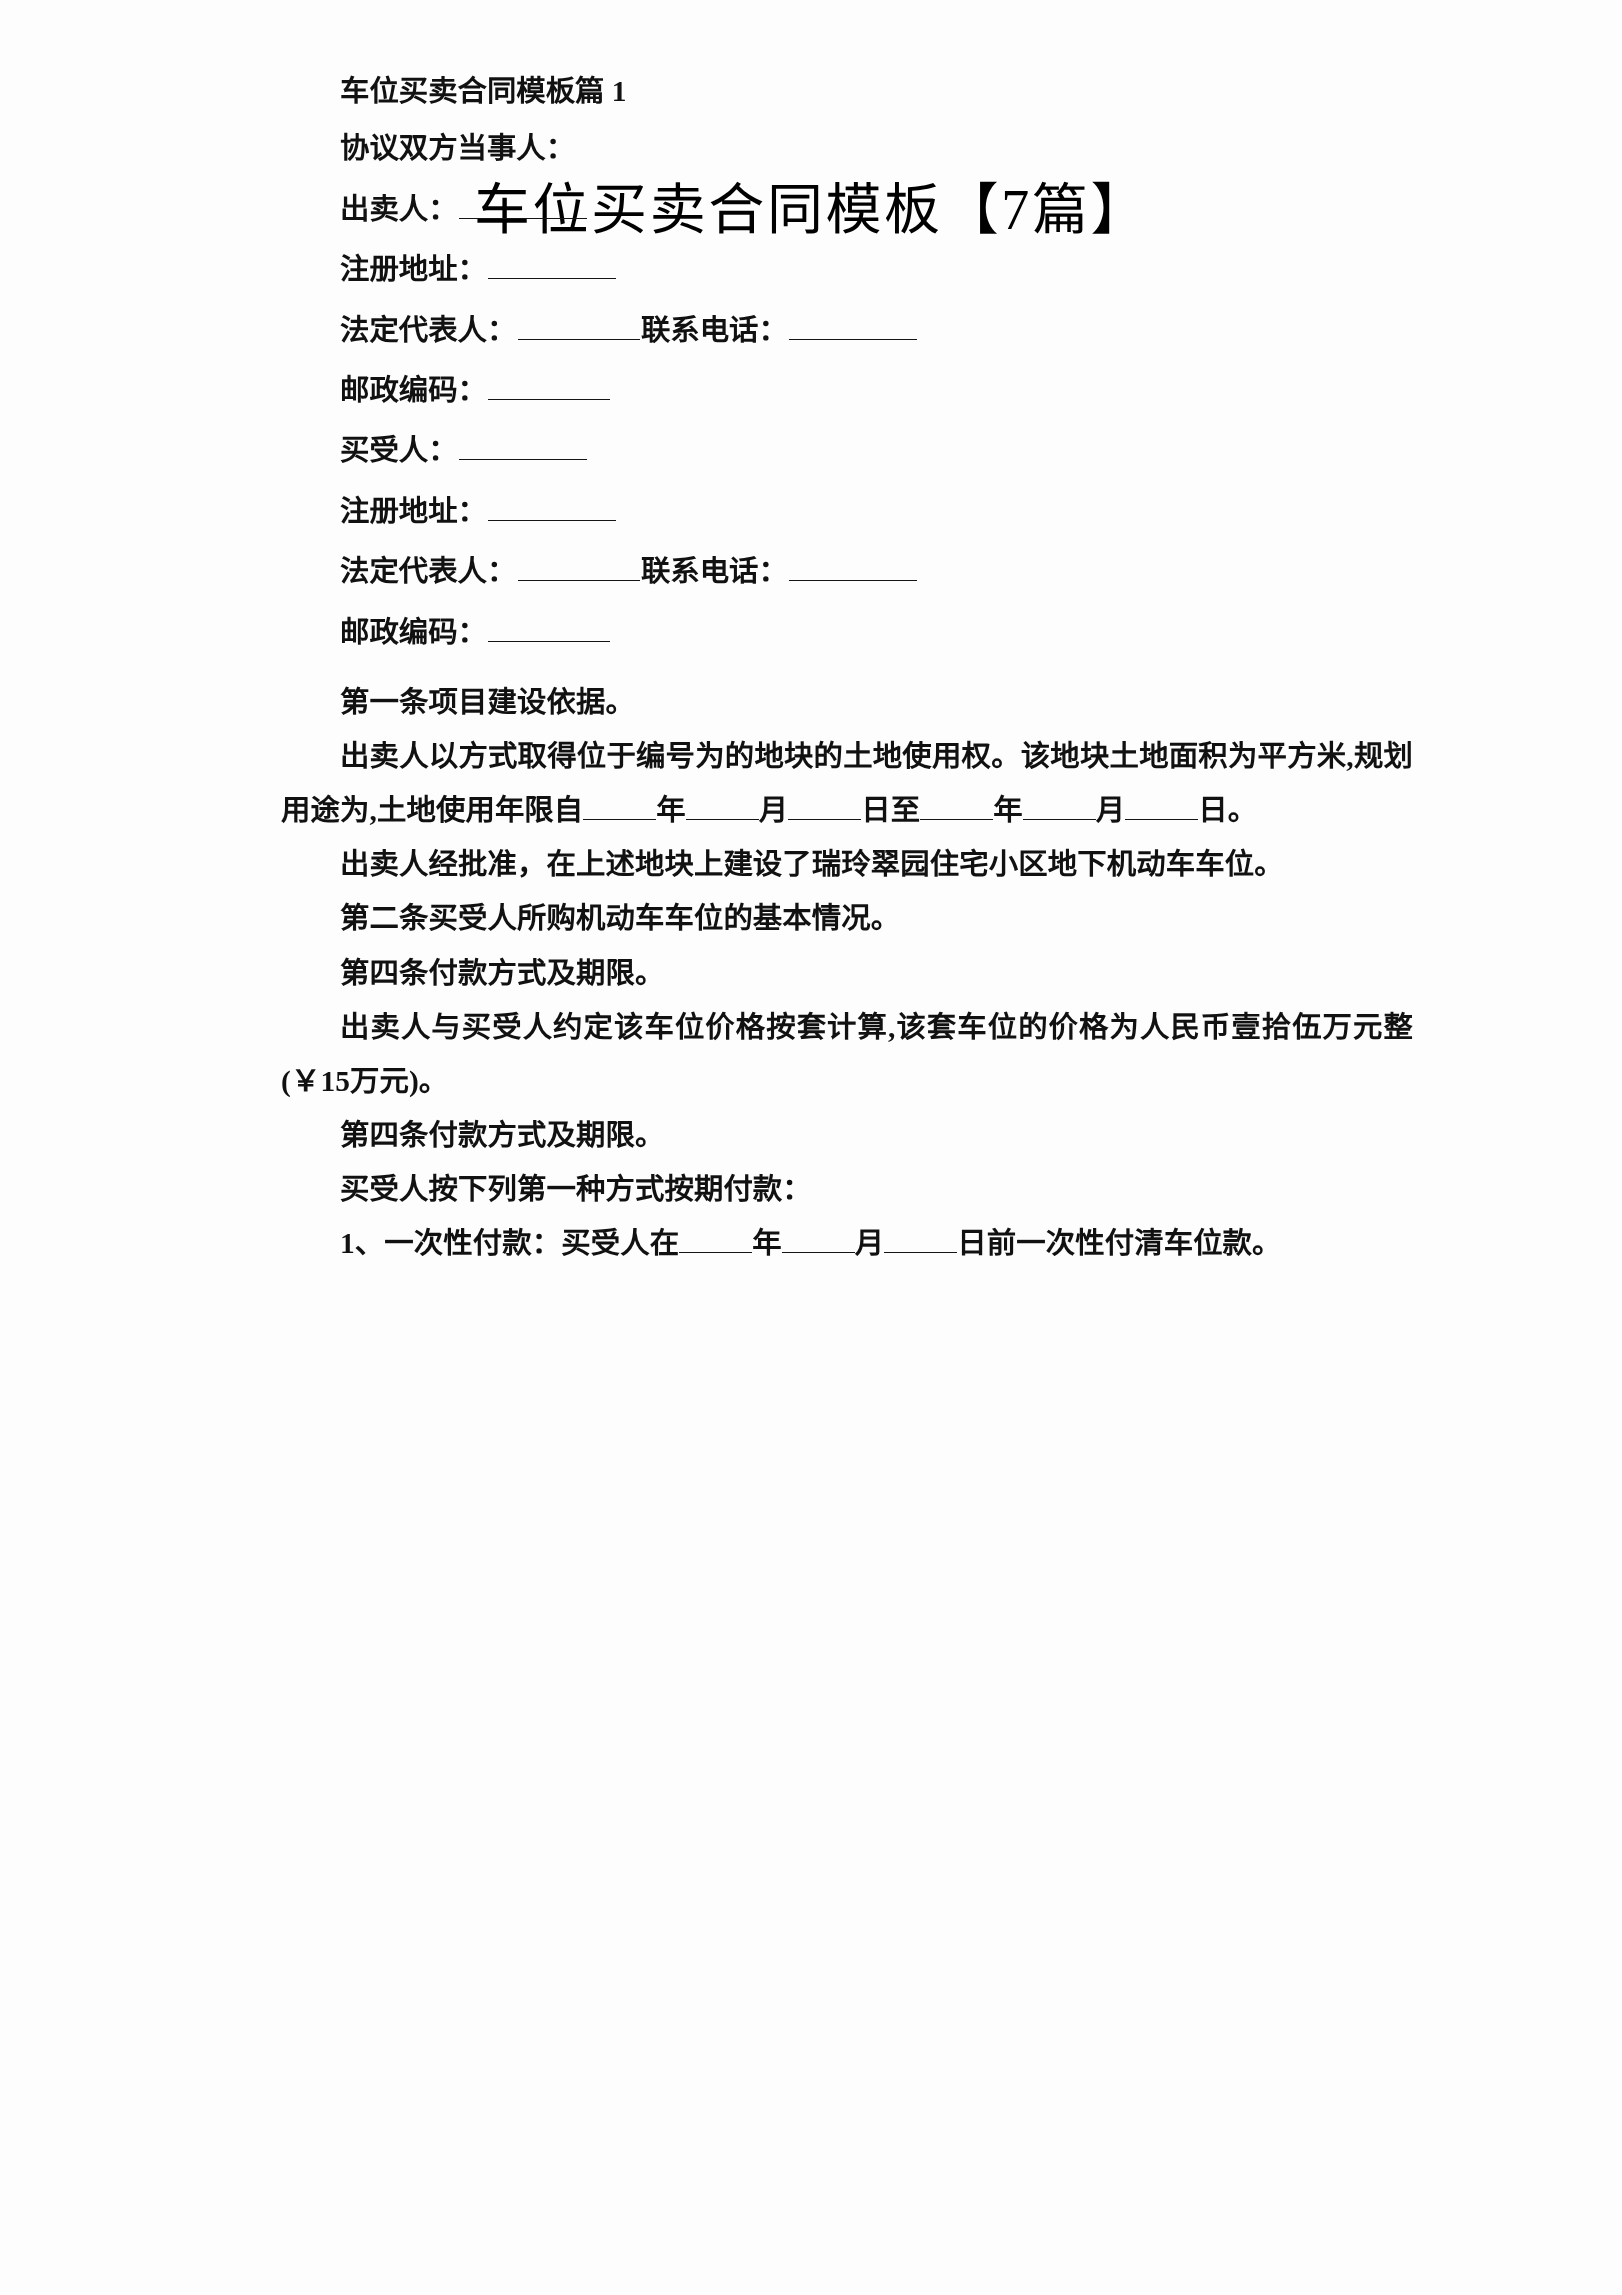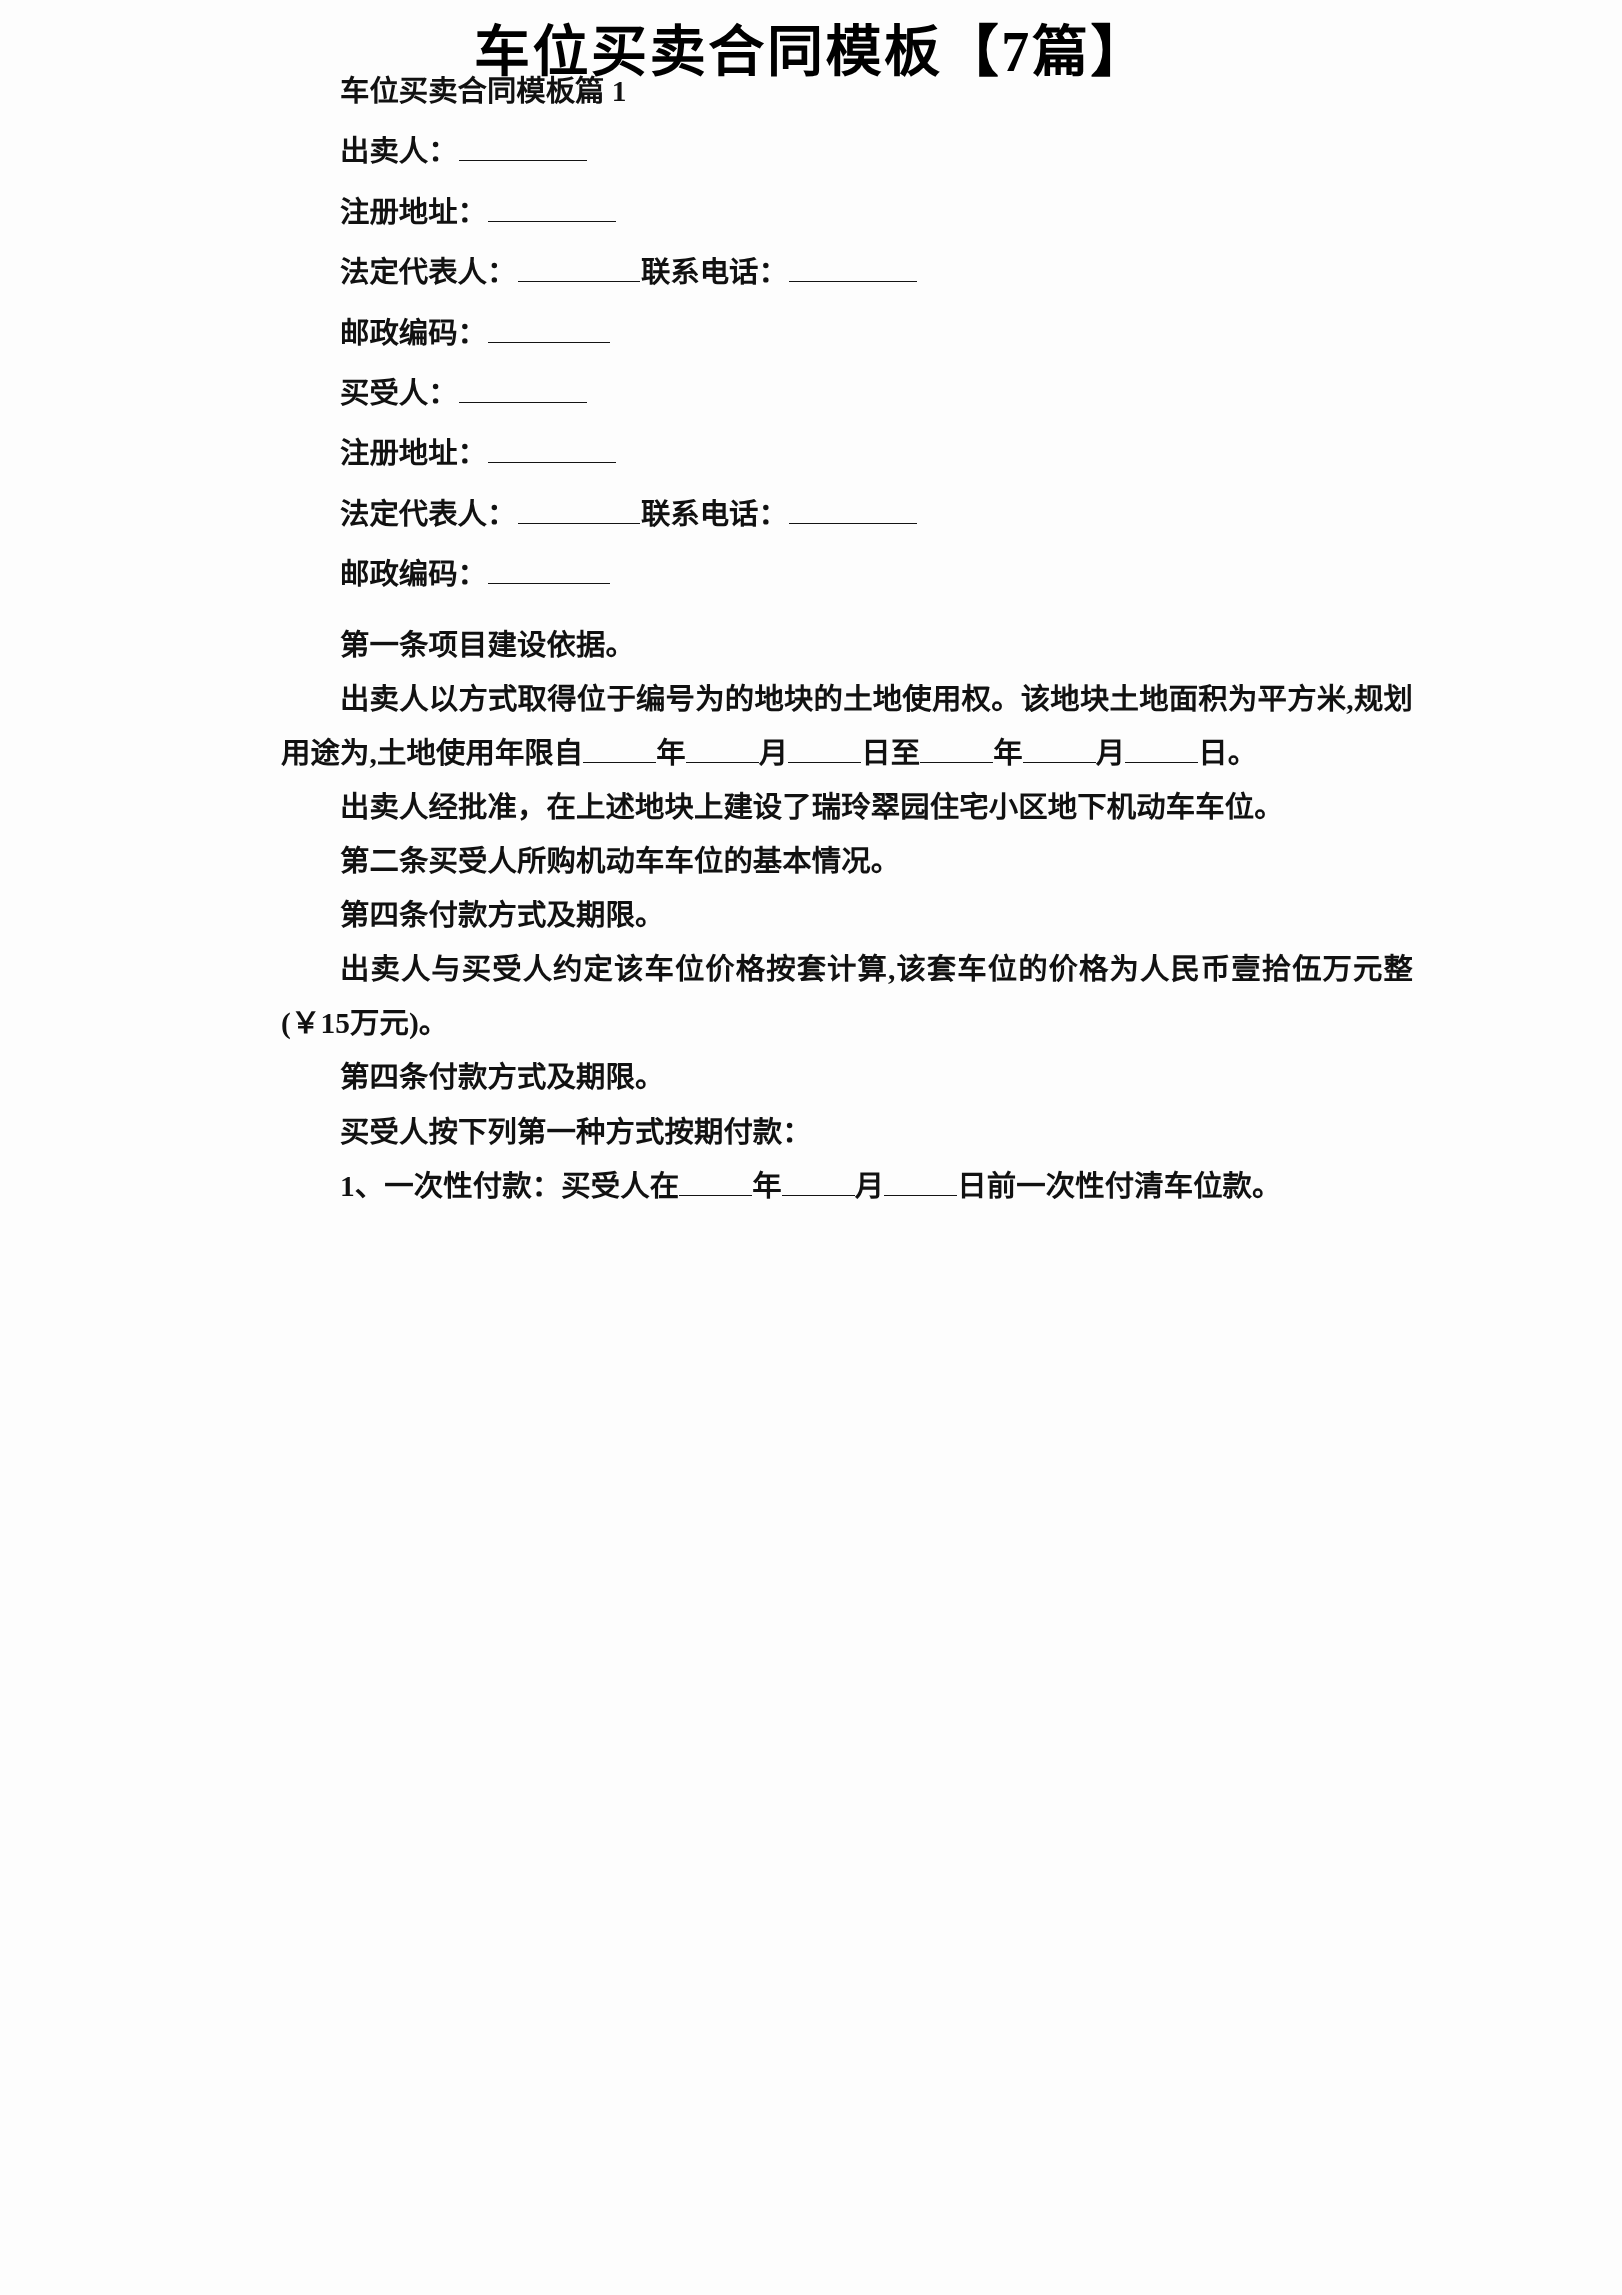--- a/index.html
+++ b/index.html
@@ -21,26 +21,27 @@
   .content {
     position: absolute;
     left: 281px;
     top: 0;
     width: 1132px;
   }
 
   
   .doc-title {
     font-family: "Liberation Serif", "DejaVu Serif", serif;
-    font-weight: 700;
+    font-weight: 400;
     font-size: 56px;
     line-height: 1.25;
     letter-spacing: 2.6px;
     text-align: center;
-    margin: 17px;
+    margin: 0;
+    padding-top: 175px;
     padding-bottom: 0;
     color: #000000;
   }
 
   
   .body-block {
     margin-top: 77px;
   }
   p.para {
     font-size: 29.4px;
@@ -85,20 +86,21 @@
 
 <div class="page">
 
   <h1 class="doc-title">车位买卖合同模板【7篇】</h1>
 
   <div class="content">
 
     <div class="body-block">
       <p class="line indent">车位买卖合同模板篇 1</p>
 
+      <p class="line indent">协议双方当事人：</p>
 
       <p class="line indent"><span>出卖人：</span><span class="blank blank-lg"></span></p>
 
       <p class="line indent"><span>注册地址：</span><span class="blank blank-lg"></span></p>
 
       <p class="line indent"><span>法定代表人：</span><span class="blank blank-md"></span><span>联系电话：</span><span class="blank blank-lg"></span></p>
 
       <p class="line indent"><span>邮政编码：</span><span class="blank blank-md"></span></p>
 
       <p class="line indent"><span>买受人：</span><span class="blank blank-lg"></span></p>

